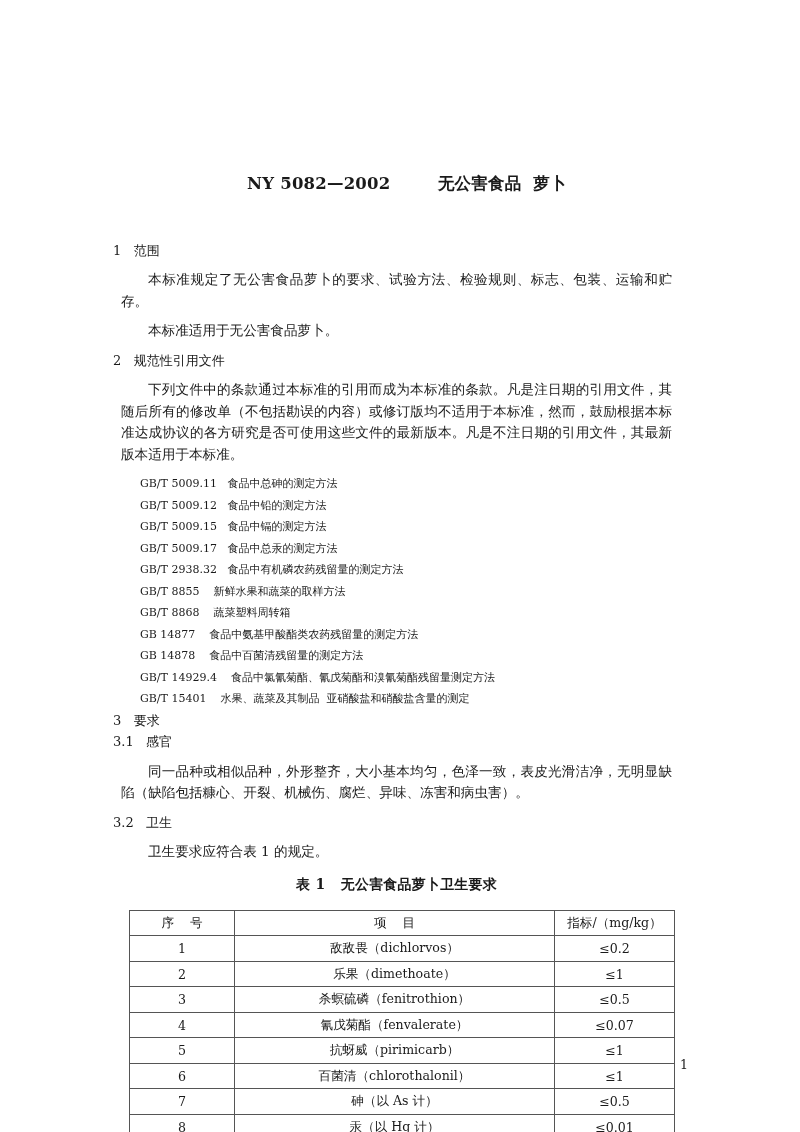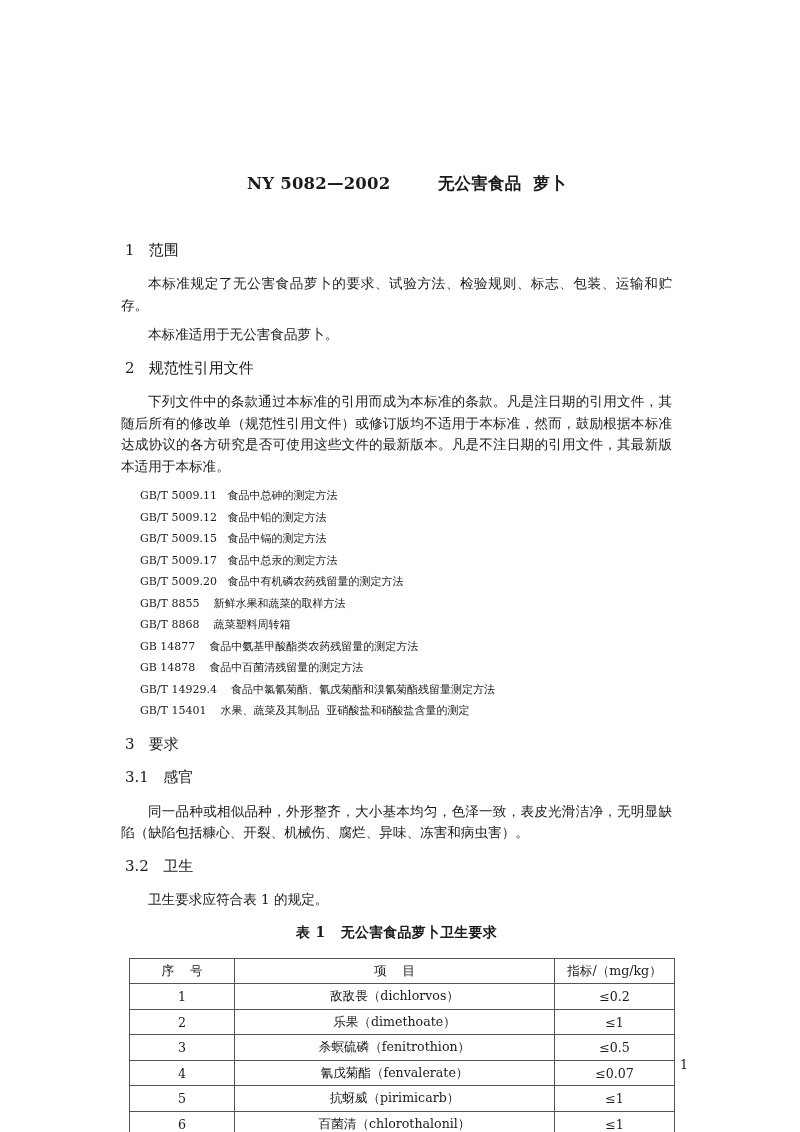--- a/index.html
+++ b/index.html
@@ -37,23 +37,23 @@
     font-size: 16.5px;
     letter-spacing: 0.2px;
     white-space: pre;
     margin: 0 0 46px 0;
     padding-left: 134px;
     line-height: 1.2;
   }
 
   
   .sec-head {
-    font-size: 15px;
+    font-size: 13px;
     line-height: 21.5px;
-    margin: 12px;
+    margin: 0;
     white-space: pre;
   }
   .para {
     font-size: 13.6px;
     line-height: 21.5px;
     margin: 8px;
     text-align: justify;
     text-justify: inter-ideograph;
     text-indent: 27px;
   }
@@ -117,28 +117,28 @@
 <div class="page">
   <div class="content">
 
     <h1 class="doc-title">NY 5082—2002        无公害食品  萝卜</h1>
 
     <div class="sec-head">1   范围</div>
     <p class="para">本标准规定了无公害食品萝卜的要求、试验方法、检验规则、标志、包装、运输和贮存。</p>
     <p class="para">本标准适用于无公害食品萝卜。</p>
 
     <div class="sec-head">2   规范性引用文件</div>
-    <p class="para">下列文件中的条款通过本标准的引用而成为本标准的条款。凡是注日期的引用文件，其随后所有的修改单（规范性引用文件）或修订版均不适用于本标准，然而，鼓励根据本标准达成协议的各方研究是否可使用这些文件的最新版本。凡是不注日期的引用文件，其最新版本适用于本标准。</p>
+    <p class="para">下列文件中的条款通过本标准的引用而成为本标准的条款。凡是注日期的引用文件，其随后所有的修改单（不包括勘误的内容）或修订版均不适用于本标准，然而，鼓励根据本标准达成协议的各方研究是否可使用这些文件的最新版本。凡是不注日期的引用文件，其最新版本适用于本标准。</p>
 
     <ul class="ref-list">
       <li class="ref-item">GB/T 5009.11   食品中总砷的测定方法</li>
       <li class="ref-item">GB/T 5009.12   食品中铅的测定方法</li>
       <li class="ref-item">GB/T 5009.15   食品中镉的测定方法</li>
       <li class="ref-item">GB/T 5009.17   食品中总汞的测定方法</li>
-      <li class="ref-item">GB/T 5009.20   食品中有机磷农药残留量的测定方法</li>
+      <li class="ref-item">GB/T 2938.32   食品中有机磷农药残留量的测定方法</li>
       <li class="ref-item">GB/T 8855    新鲜水果和蔬菜的取样方法</li>
       <li class="ref-item">GB/T 8868    蔬菜塑料周转箱</li>
       <li class="ref-item">GB 14877    食品中氨基甲酸酯类农药残留量的测定方法</li>
       <li class="ref-item">GB 14878    食品中百菌清残留量的测定方法</li>
       <li class="ref-item">GB/T 14929.4    食品中氯氰菊酯、氰戊菊酯和溴氰菊酯残留量测定方法</li>
       <li class="ref-item">GB/T 15401    水果、蔬菜及其制品  亚硝酸盐和硝酸盐含量的测定</li>
     </ul>
 
     <div class="sec-head">3   要求</div>
     <div class="sec-head">3.1   感官</div>

